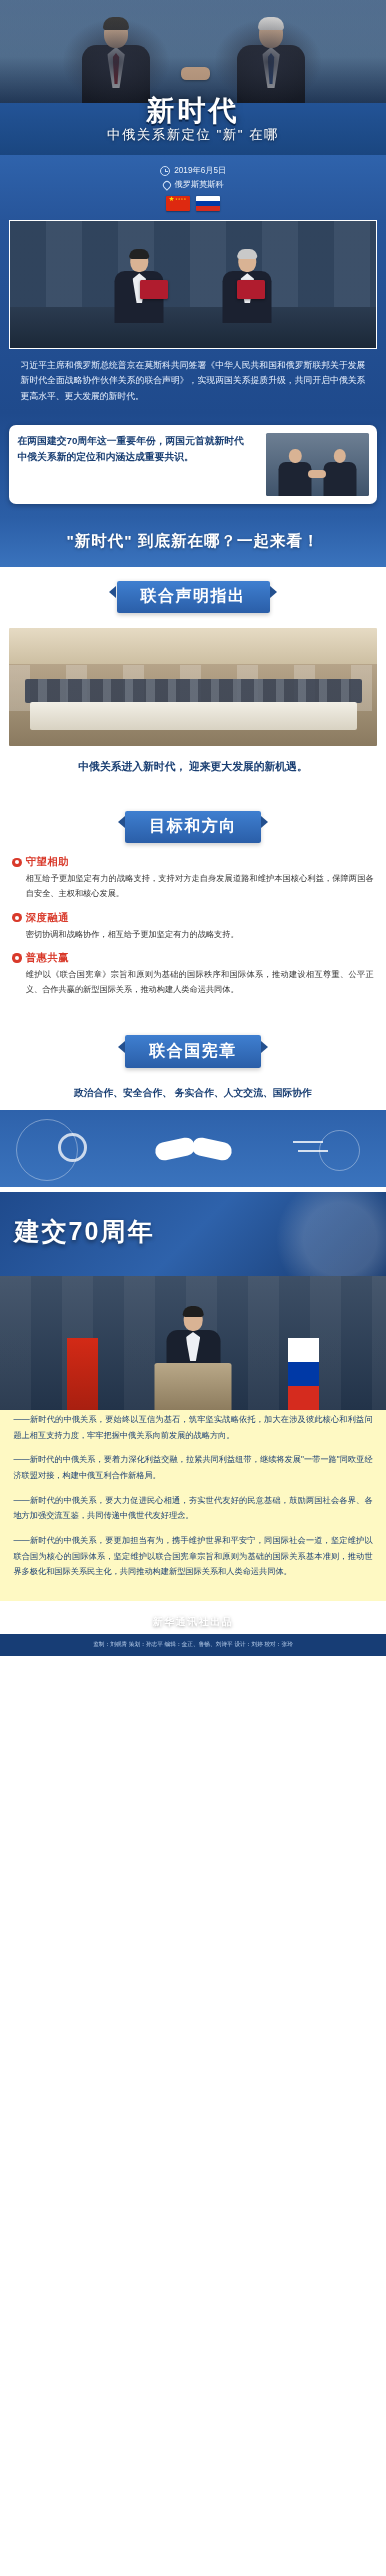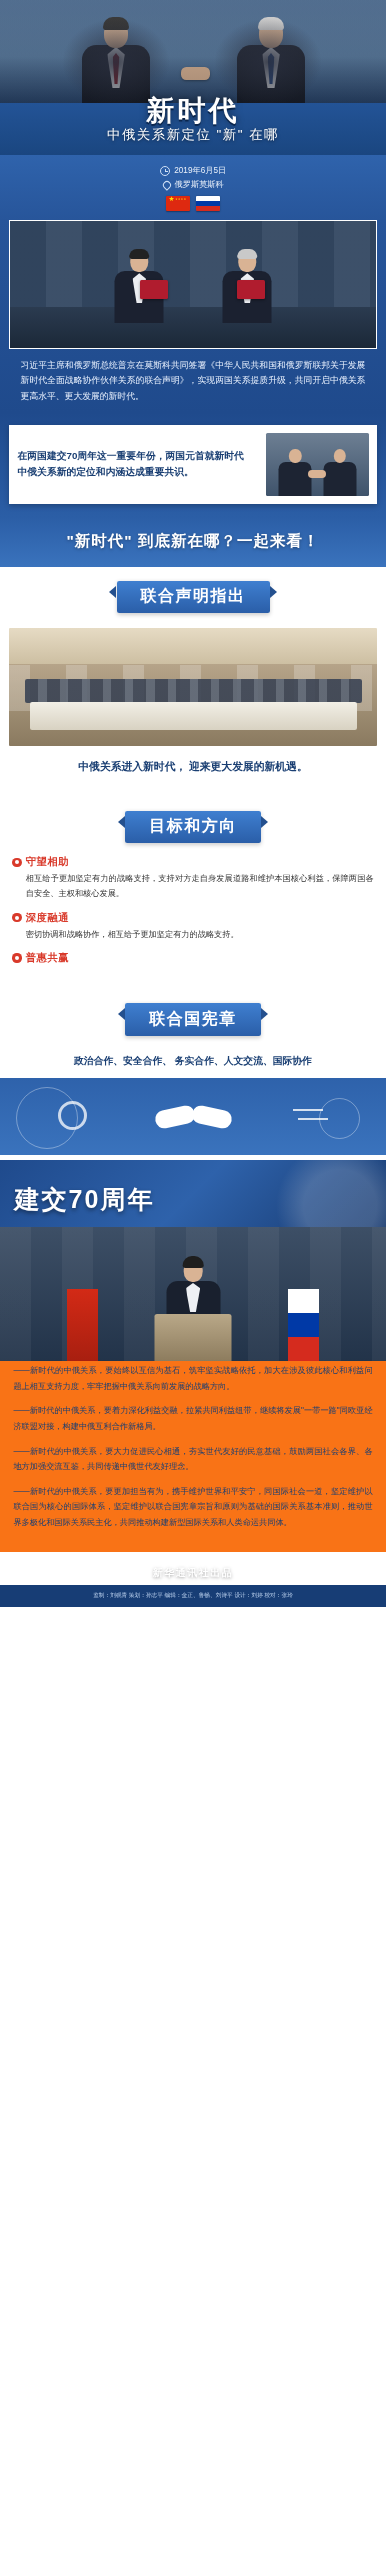--- a/index.html
+++ b/index.html
@@ -176,22 +176,22 @@
     color: #eaf2ff; font-size: 8.8px; line-height: 15.5px;
     padding: 8.2px 11.3px 0 11.3px; text-align: justify;
   }
 
   
   .quote-section {
     background: linear-gradient(180deg,#1f4a8c 0%, #2b5ea6 100%);
     padding: 11.3px 9.3px 13.4px 9.3px;
   }
   .quote-card {
-    background: #ffffff; border-radius: 0; padding: 8.2px 8.2px;
-    display: flex; gap: 18px; align-items: center;
+    background: #ffffff; border-radius: 7px; padding: 8.2px 8.2px;
+    display: flex; gap: 18px; 
     box-shadow: 0 1.5px 5.2px rgba(0,0,0,.25);
   }
   .quote-text {
     flex: 1; font-size: 9.8px; line-height: 16.5px; color: #1a3f73; font-weight: bold;
   }
   .quote-thumb {
     width: 103px; height: 63px; flex: none; border-radius: 1.5px;
     background: linear-gradient(180deg,#6d7f93 0%, #3f536b 100%);
     position: relative; overflow: hidden;
   }
@@ -306,21 +306,21 @@
     position: absolute; right: 57px; top: 27px; width: 36px; height: 20.6px;
   }
   .arrow-icon .a {
     position: absolute; width: 30px; height: 2.1px; background: rgba(255,255,255,.8);
   }
   .arrow-icon .a1 { top: 4.1px; left: 0; }
   .arrow-icon .a2 { top: 13.4px; left: 5.2px; }
 
   
   .anniv {
-    position: relative; height: 67px;
+    position: relative; height: 84px;
     background: linear-gradient(135deg,#1f4a8c 0%, #2e62ab 50%, #17396e 100%);
     overflow: hidden;
   }
   .anniv-title {
     position: absolute; left: 14.4px; top: 23px;
     font-size: 25px; font-weight: bold; color: #ffffff; letter-spacing: 2.1px;
     text-shadow: 0 1.5px 4.1px rgba(0,0,0,.45);
   }
   .anniv .ribbon-deco {
     position: absolute; right: -20.6px; top: -15.5px; width: 134px; height: 124px;
@@ -352,21 +352,21 @@
   }
   .speech-photo .mflag.cn { left: 67px; background: linear-gradient(180deg,#d32a16 0%, #a81f10 100%); }
   .speech-photo .mflag.ru { right: 67px; background: linear-gradient(180deg,#ffffff 0 33%, #0039a6 33% 66%, #d52b1e 66% 100%); }
 
   .speech-text {
     font-size: 8.8px; line-height: 16px; color: #1d1d1d;
     padding: 10.3px 13.4px 9.3px 13.4px; text-align: justify; background:#fff;
   }
 
   
-  .para-list { background: #f97316; padding: 2.1px 13.4px 12.4px 13.4px; }
+  .para-list { background: #fef9c3; padding: 2.1px 13.4px 12.4px 13.4px; }
   .para-item {
     font-size: 8.2px; line-height: 15.5px; color: #1a3f73; text-align: justify; margin-bottom: 9.3px;
   }
 
   
   .footer {
     background: linear-gradient(180deg,#2a5ea8 0%, #1d4party 0%, #1d4687 100%);
     text-align: center; padding: 13.4px 0 5.2px 0;
   }
   .footer-title {
@@ -500,20 +500,21 @@
         </div>
         <div class="list-body">密切协调和战略协作，相互给予更加坚定有力的战略支持。</div>
       </div>
 
 
       <div class="list-item">
         <div class="list-head">
           <span class="dot-icon"></span>
           <span class="list-title">普惠共赢</span>
         </div>
+        <div class="list-body">维护以《联合国宪章》宗旨和原则为基础的国际秩序和国际体系，推动建设相互尊重、公平正义、合作共赢的新型国际关系，推动构建人类命运共同体。</div>
       </div>
 
     </div>
   </div>
 
   <div class="section-white">
     <div class="ribbon-wrap">
       <span class="ribbon">联合国宪章</span>
     </div>
     <div class="key-text">政治合作、安全合作、

